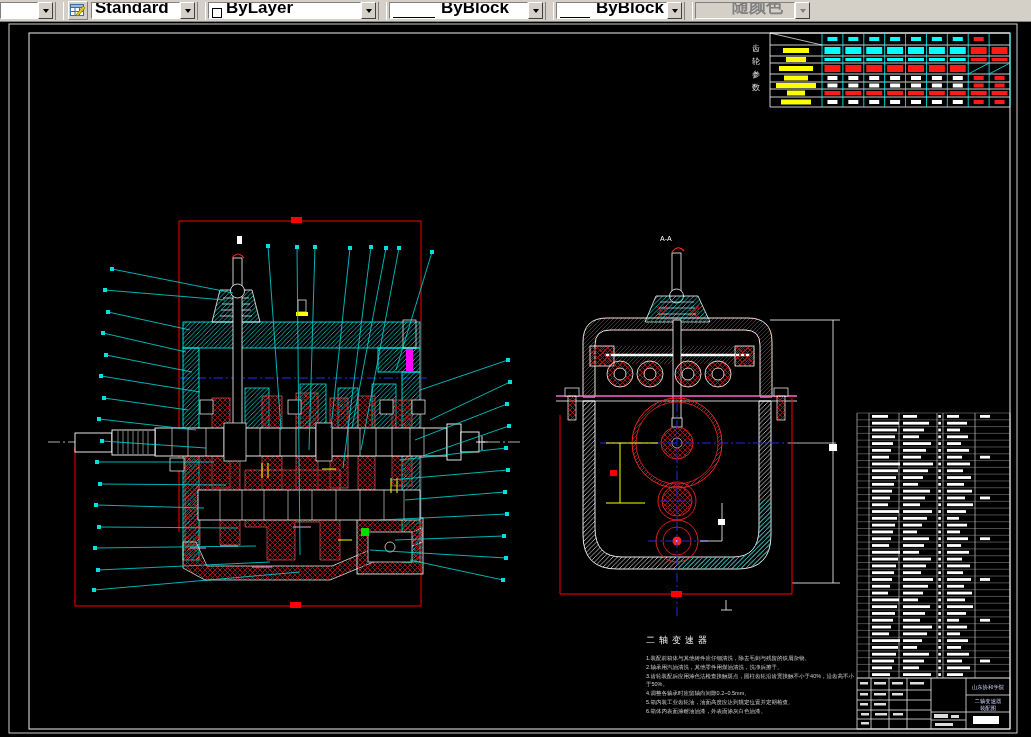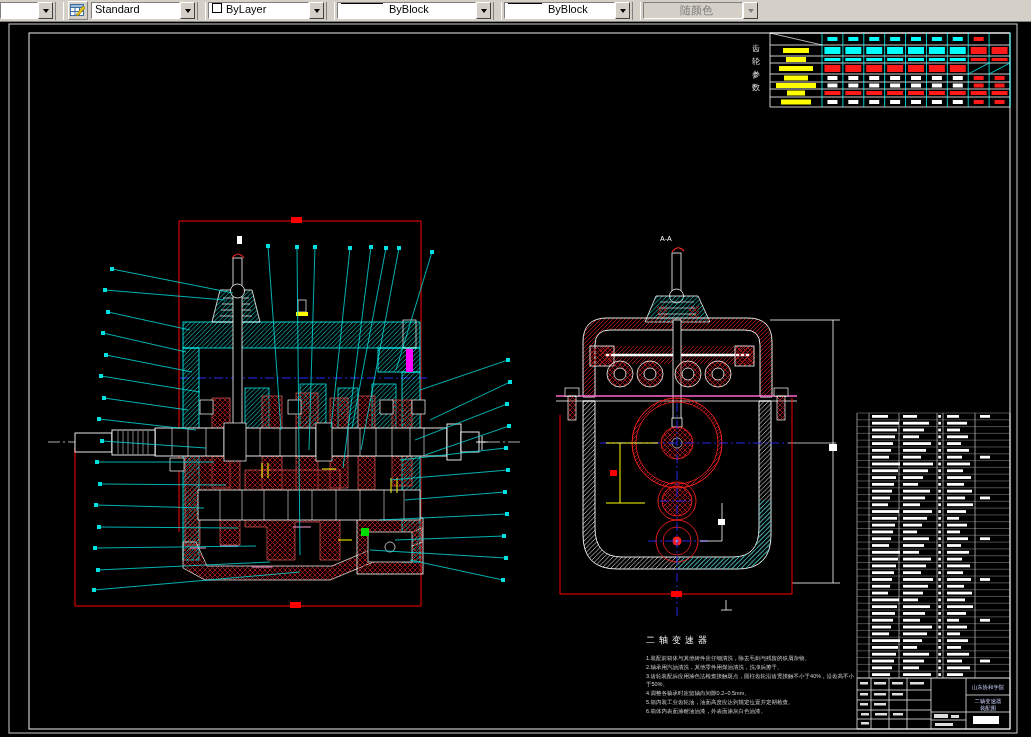--- a/index.html
+++ b/index.html
@@ -2,23 +2,23 @@
 <html><head>
 <meta charset="utf-8">
 <style>
   html,body{margin:0;padding:0;background:#000;width:1031px;height:737px;overflow:hidden;
     font-family:"Liberation Sans",sans-serif;}
   
   .toolbar{position:absolute;left:0;top:0;width:1031px;height:21px;background:#d4d0c8;
     border-bottom:1px solid #808080;display:flex;align-items:center;}
   .sep{width:7px;height:18px;margin:0 2px;border-left:1px solid #808080;border-right:1px solid #fff;}
   .combo{display:flex;height:17px;margin-top:0;}
-  .combo .field{display:flex;align-items:flex-start;background:#fff;height:15px;
-    border:1px solid;border-color:#808080 #fff #fff #808080;font-size:11px;color:#000;
-    padding:0 2px 0 3px;white-space:nowrap;overflow:hidden;}
+  .combo .field{display:flex;align-items:flex-end;background:#fff;height:15px;
+    border:1px solid;border-color:#808080 #fff #fff #808080;font-size:17px;color:#000;
+    padding:0 2px 0 3px;white-space:nowrap;overflow:hidden;font-weight:bold;}
   .combo .drop{width:15px;height:17px;background:#d4d0c8;border:1px solid;
     border-color:#fff #404040 #404040 #fff;display:flex;align-items:center;justify-content:center;padding:0;}
   .arr{width:0;height:0;border:3px solid transparent;border-top:4px solid #000;margin-top:4px;}
   .combo.disabled .field{background:#d4d0c8;color:#808080;padding-left:36px;}
   .combo.disabled .arr{border-top-color:#808080;}
   .swatch{width:8px;height:8px;background:#fff;border:1px solid #000;margin-right:4px;}
   .lineglyph{display:inline-block;width:42px;height:0;border-top:1px solid #000;margin-right:6px;}
   .tool-icon{width:20px;height:19px;background:#d4d0c8;border:1px solid;border-color:#fff #808080 #808080 #fff;
     padding:1px;margin-left:2px;}
   
@@ -53,21 +53,21 @@
   </button>
   <div class="combo" style="width:104px;margin-left:3px;">
     <div class="field" style="flex:1;">
         <span>Standard</span>
       </div>
     <button class="drop">
         <span class="arr"></span>
       </button>
   </div>
   <div class="sep"></div>
-  <div class="combo" style="width:116px;">
+  <div class="combo" style="width:168px;">
     <div class="field" style="flex:1;">
         <span class="swatch"></span>
         <span>ByLayer</span>
       </div>
     <button class="drop">
         <span class="arr"></span>
       </button>
   </div>
   <div class="sep"></div>
   <div class="combo" style="width:154px;">

